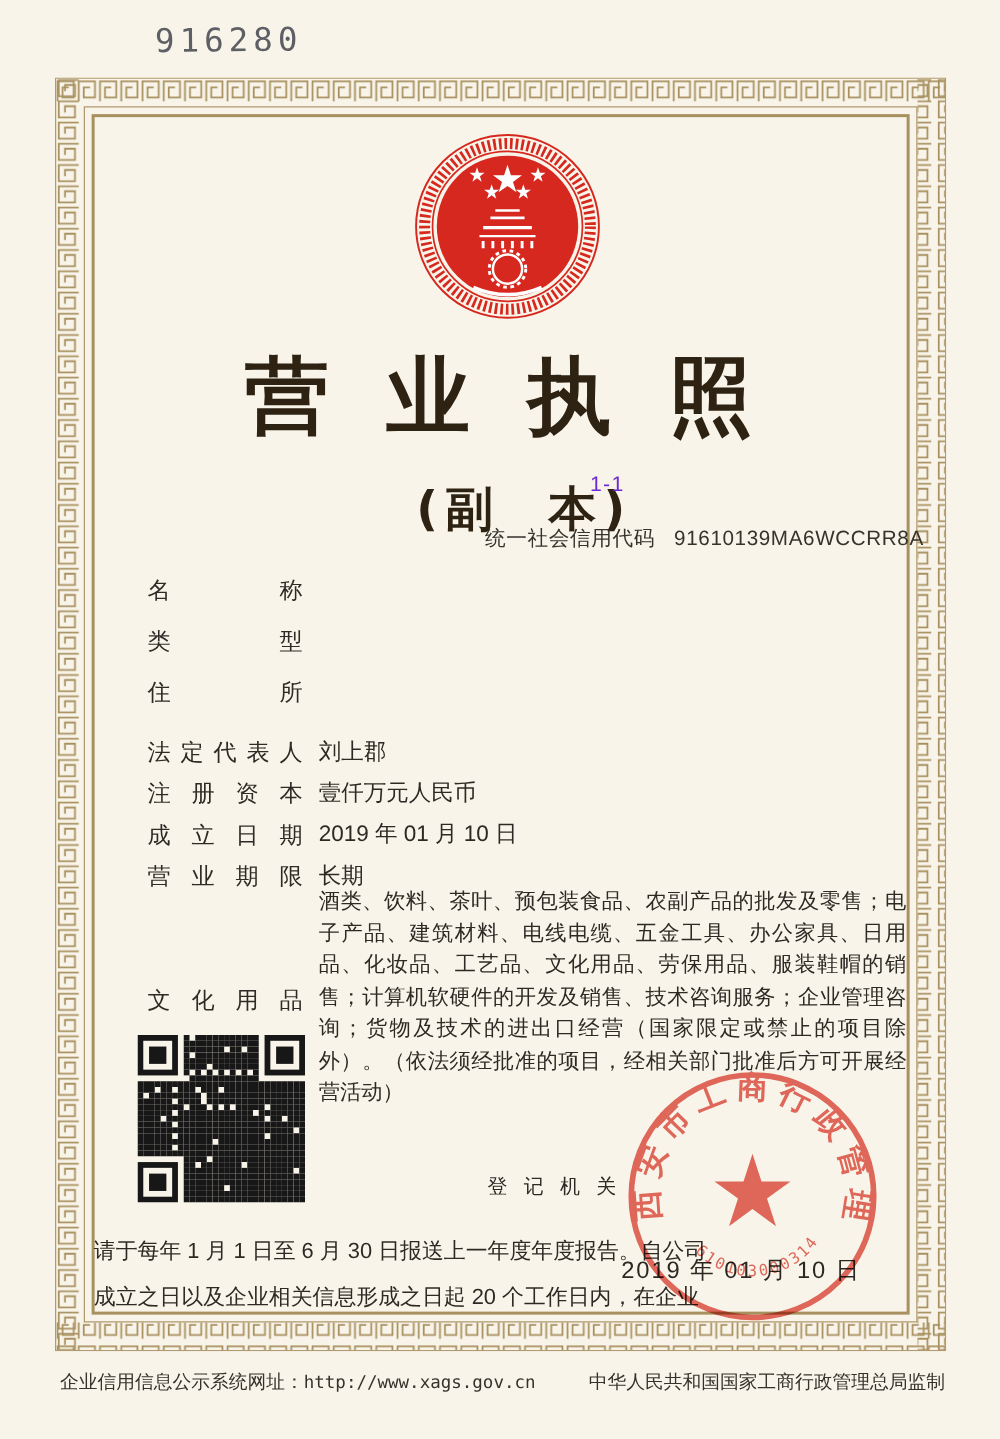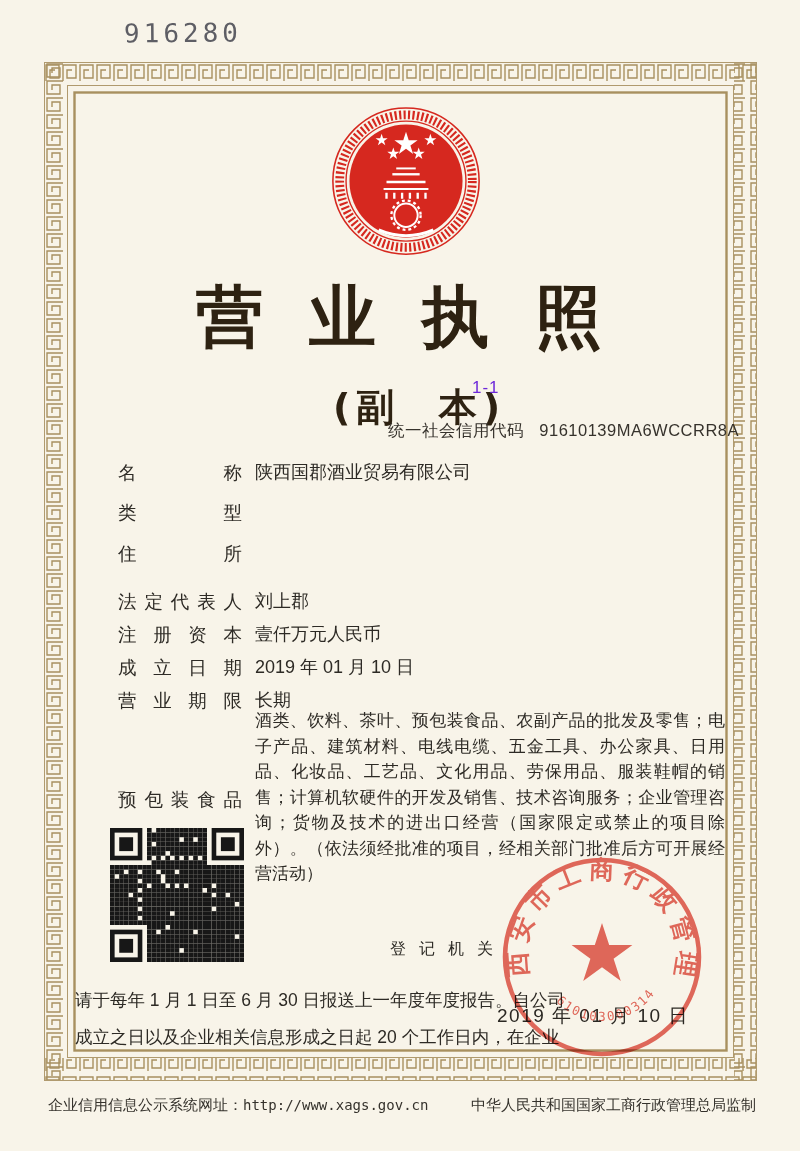--- a/index.html
+++ b/index.html
@@ -113,21 +113,20 @@
 <div class="abs sub-title">(副  本)</div>
 <div class="abs page-marker">1-1</div>
 <div class="abs credit-line">
   <span>统一社会信用代码</span>
   <span>&nbsp;</span>
   <span>91610139MA6WCCRR8A</span>
 </div>
 
 <div class="field row-name">
   <span class="flabel">名称</span>
-  <span class="fvalue">陕西国郡酒业贸易有限公司</span>
 </div>
 <div class="field row-type">
   <span class="flabel">类型</span>
 </div>
 <div class="field row-addr">
   <span class="flabel">住所</span>
 </div>
 <div class="field row-legal">
   <span class="flabel">法定代表人</span>
   <span class="fvalue">刘上郡</span>
@@ -138,21 +137,21 @@
 </div>
 <div class="field row-estab">
   <span class="flabel">成立日期</span>
   <span class="fvalue">2019 年 01 月 10 日</span>
 </div>
 <div class="field row-period">
   <span class="flabel">营业期限</span>
   <span class="fvalue">长期</span>
 </div>
 <div class="field row-scope scope">
-  <span class="flabel">预包装食品</span>
+  <span class="flabel">文化用品</span>
   <span class="fvalue">酒类、饮料、茶叶、预包装食品、农副产品的批发及零售；电子产品、建筑材料、电线电缆、五金工具、办公家具、日用品、化妆品、工艺品、文化用品、劳保用品、服装鞋帽的销售；计算机软硬件的开发及销售、技术咨询服务；企业管理咨询；货物及技术的进出口经营（国家限定或禁止的项目除外）。（依法须经批准的项目，经相关部门批准后方可开展经营活动）</span>
 </div>
 
 <svg id="qr" class="abs qr" width="134" height="134">
     <rect x="37.0" y="0.0" width="4.6" height="4.6" fill="#171717"></rect>
     <rect x="46.2" y="0.0" width="4.6" height="4.6" fill="#171717"></rect>
     <rect x="50.8" y="0.0" width="4.6" height="4.6" fill="#171717"></rect>
     <rect x="55.4" y="0.0" width="4.6" height="4.6" fill="#171717"></rect>
     <rect x="60.1" y="0.0" width="4.6" height="4.6" fill="#171717"></rect>
     <rect x="64.7" y="0.0" width="4.6" height="4.6" fill="#171717"></rect>

